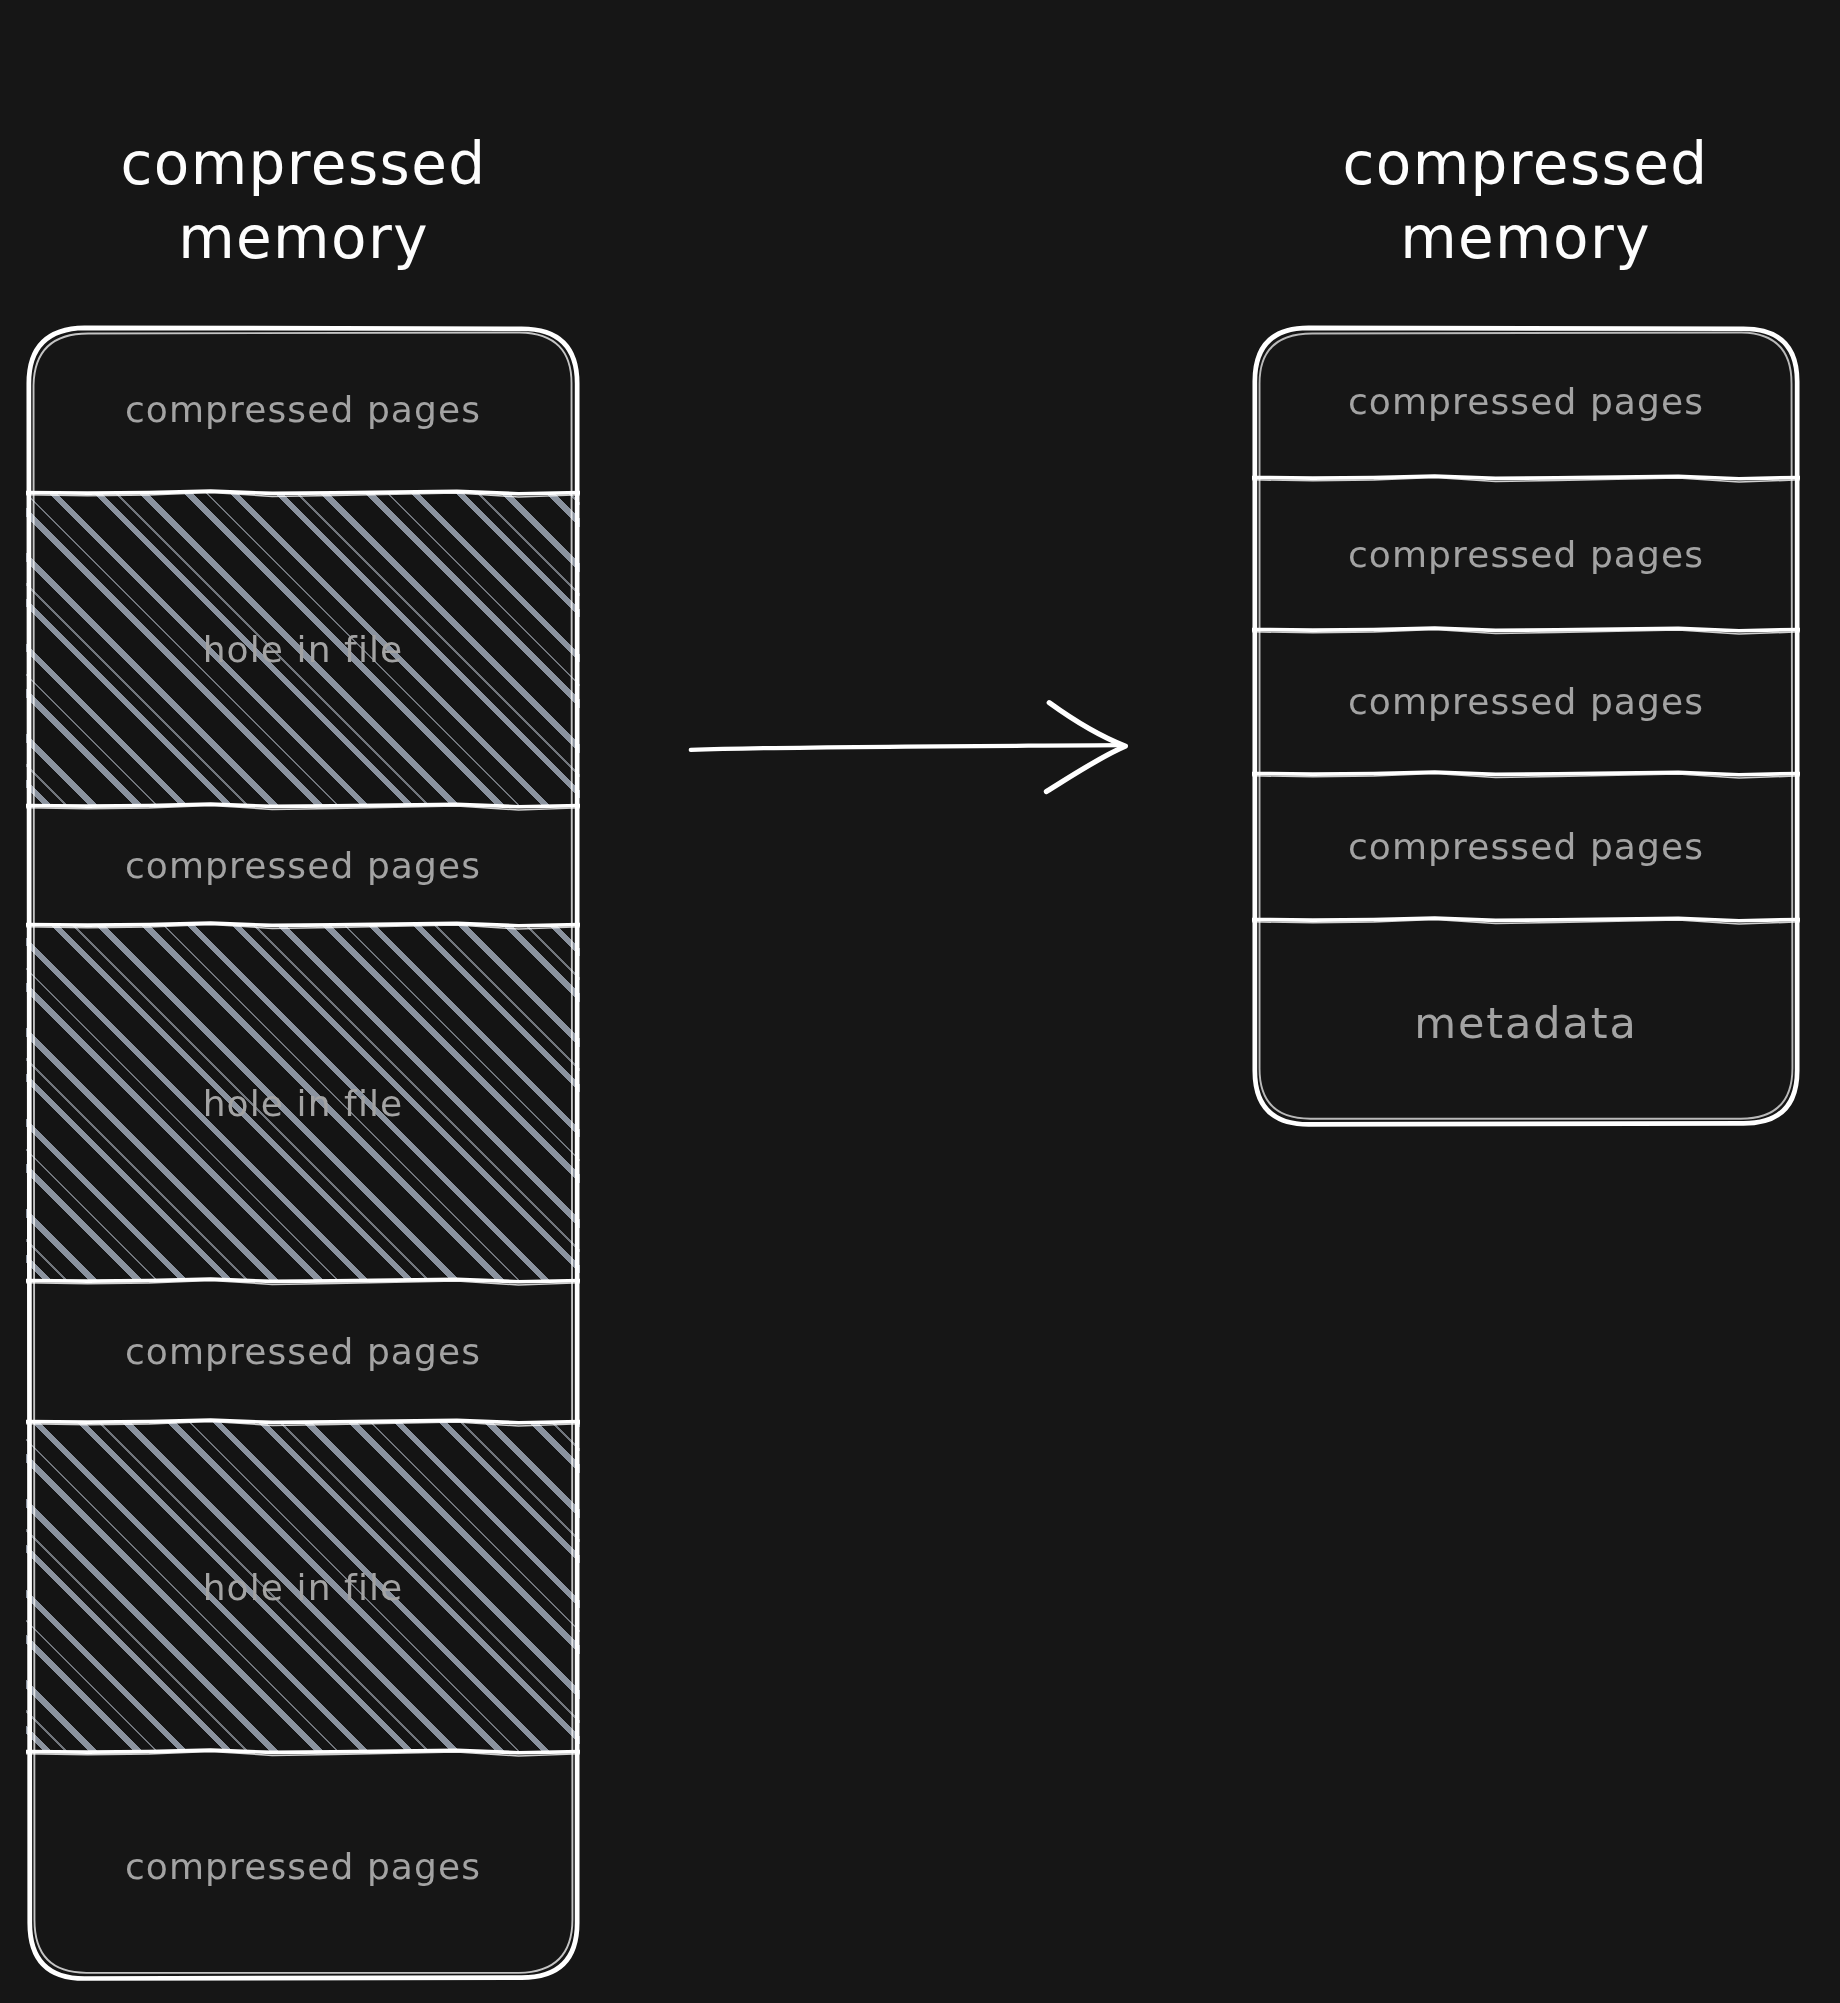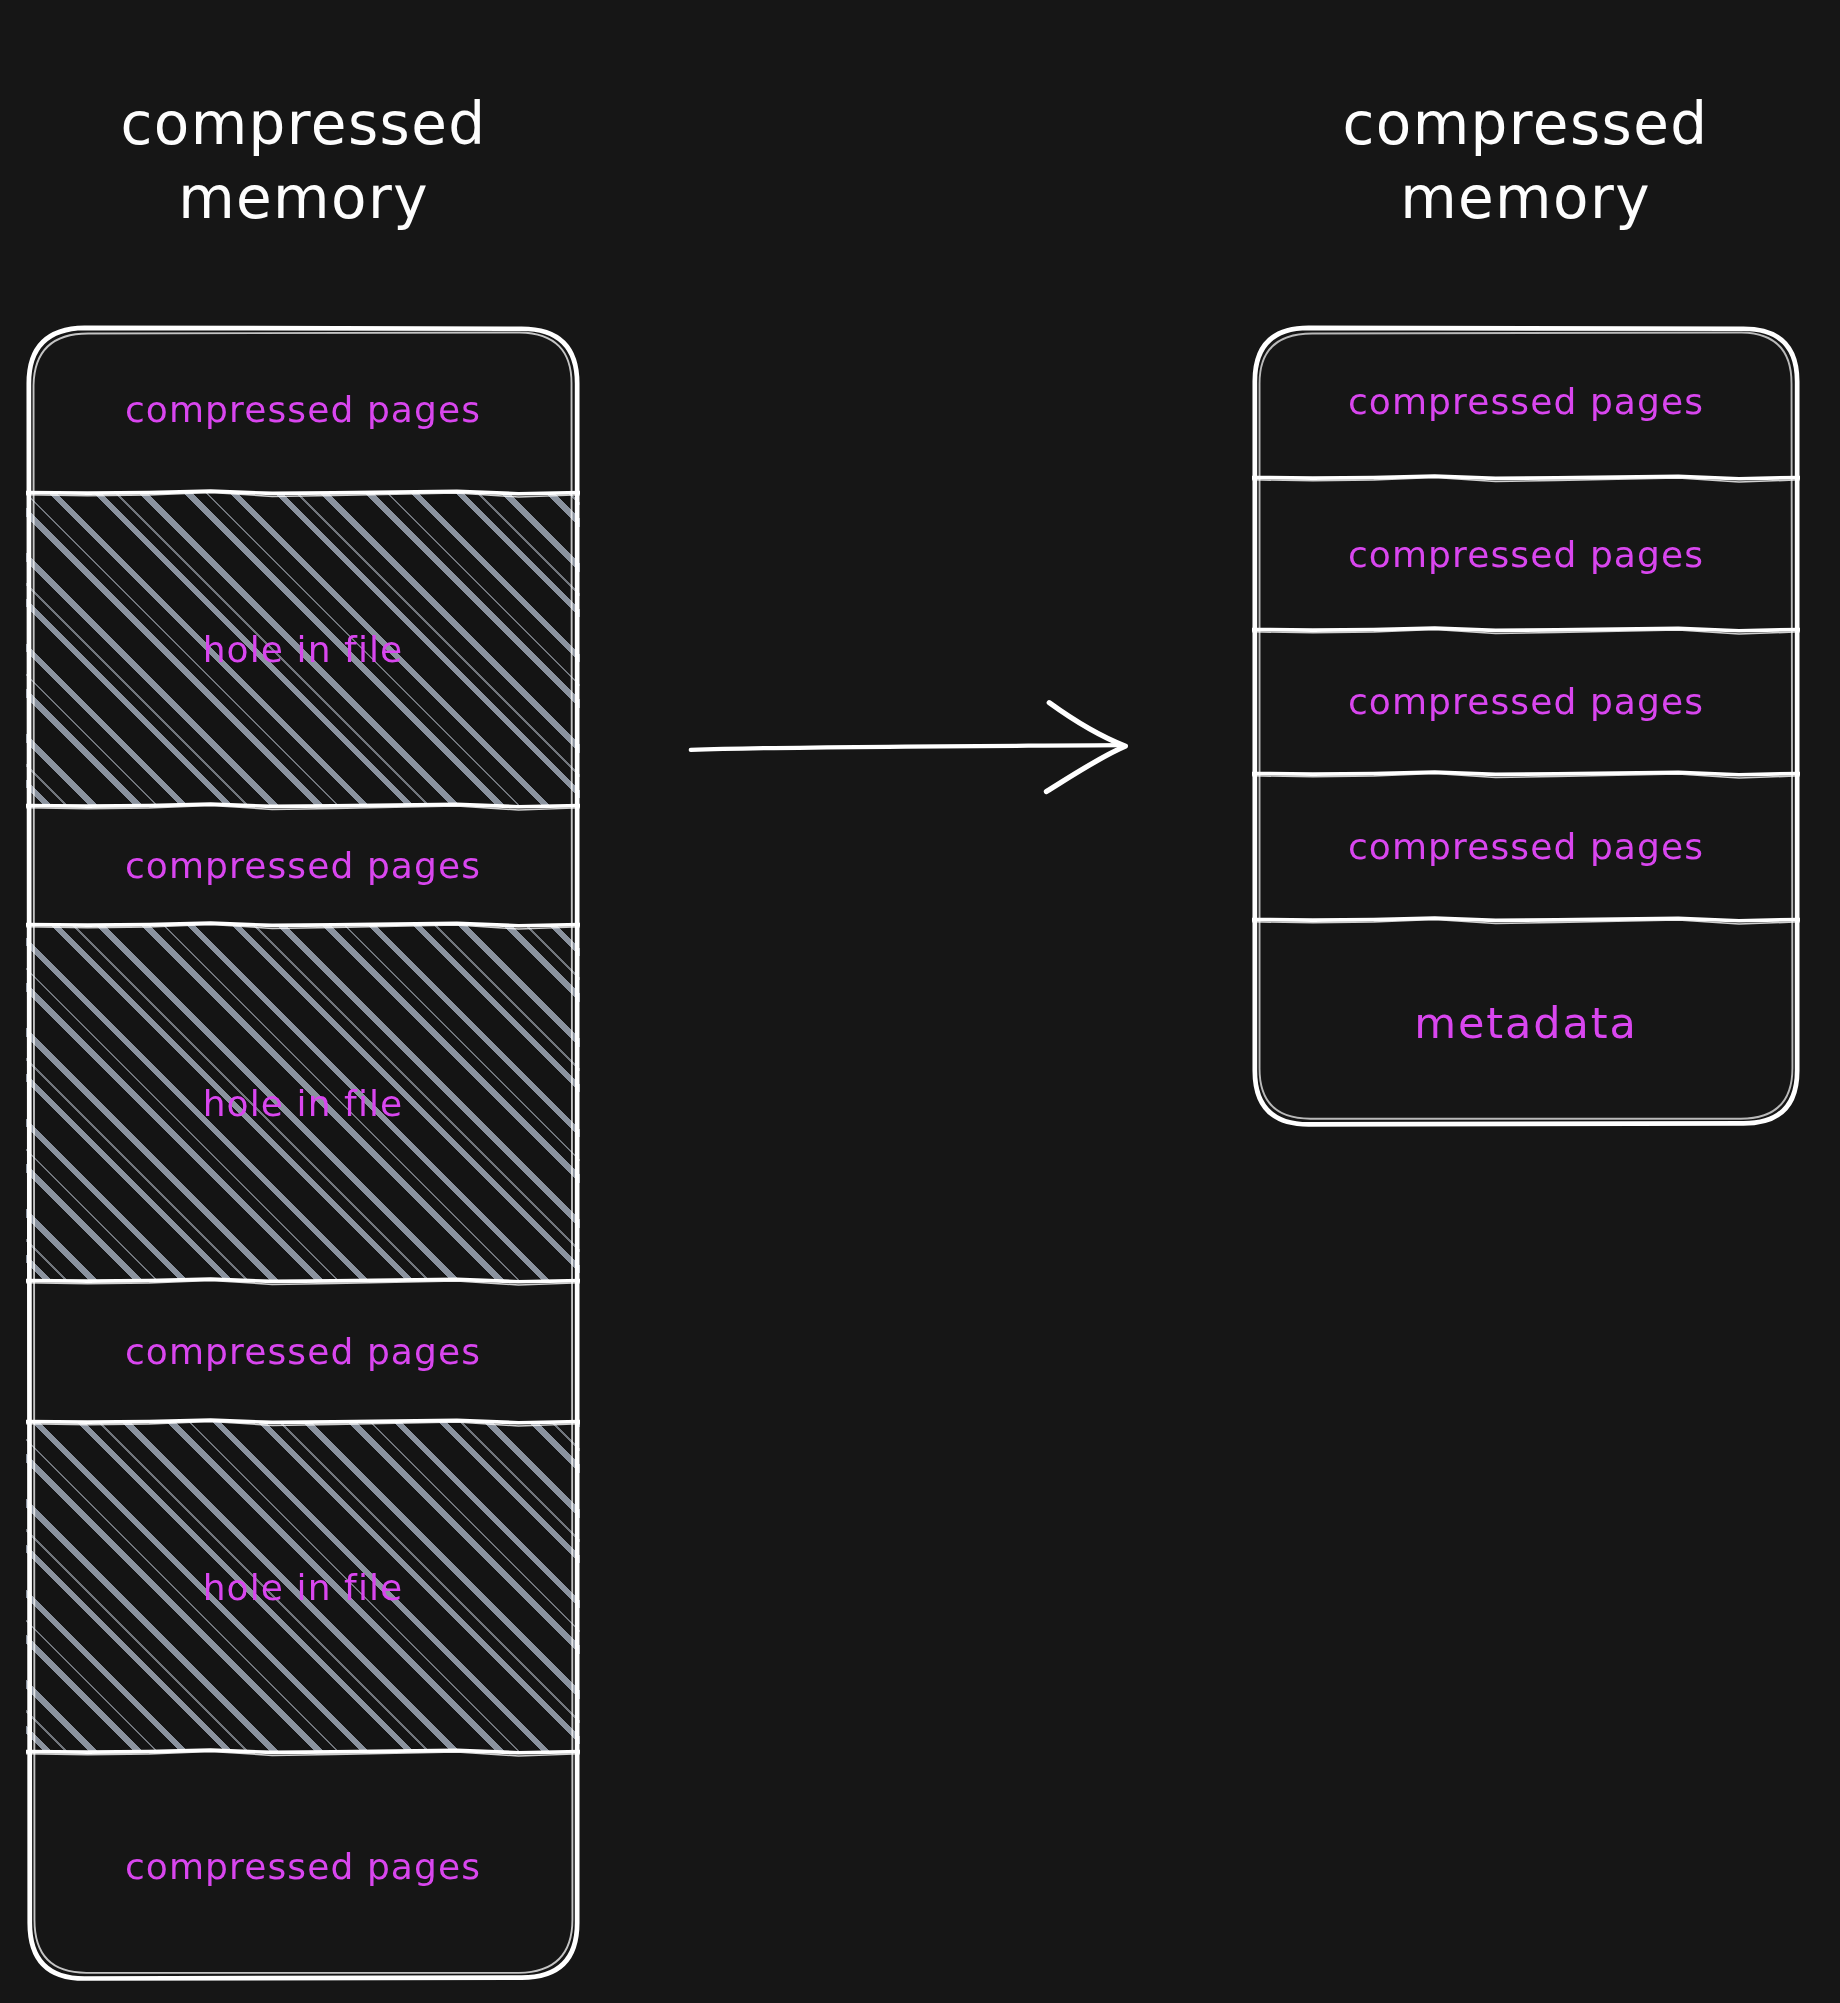--- a/index.html
+++ b/index.html
@@ -27,20 +27,21 @@
   .title {
     position: absolute;
     text-align: center;
     font-family: "DejaVu Sans", sans-serif;
     font-size: 58px;
     line-height: 1.28;
     letter-spacing: 1.4px;
     color: #fdfdfd;
     font-weight: 400;
     white-space: pre-line;
+    margin-top: 40px;
   }
   #title-left  { left: 21px;  top: 87px;  width: 565px; }
   #title-right { left: 1243px; top: 87px; width: 565px; }
 
   
   .column {
     position: absolute;
     box-sizing: border-box;
   }
   #column-left  { left: 26px;   top: 325px; width: 554px;  height: 1655px; }
@@ -62,21 +63,21 @@
     align-items: center;
     justify-content: center;
   }
 
   .seg-label {
     position: relative;
     z-index: 3;
     font-family: "DejaVu Sans", sans-serif;
     font-size: 36px;
     letter-spacing: 1.1px;
-    color: #d946ef;
+    color: #a3a3a3;
     text-align: center;
     white-space: nowrap;
   }
   .seg-label.big {
     font-size: 43px;
     letter-spacing: 1.9px;
   }
 
   
   .hatch {

